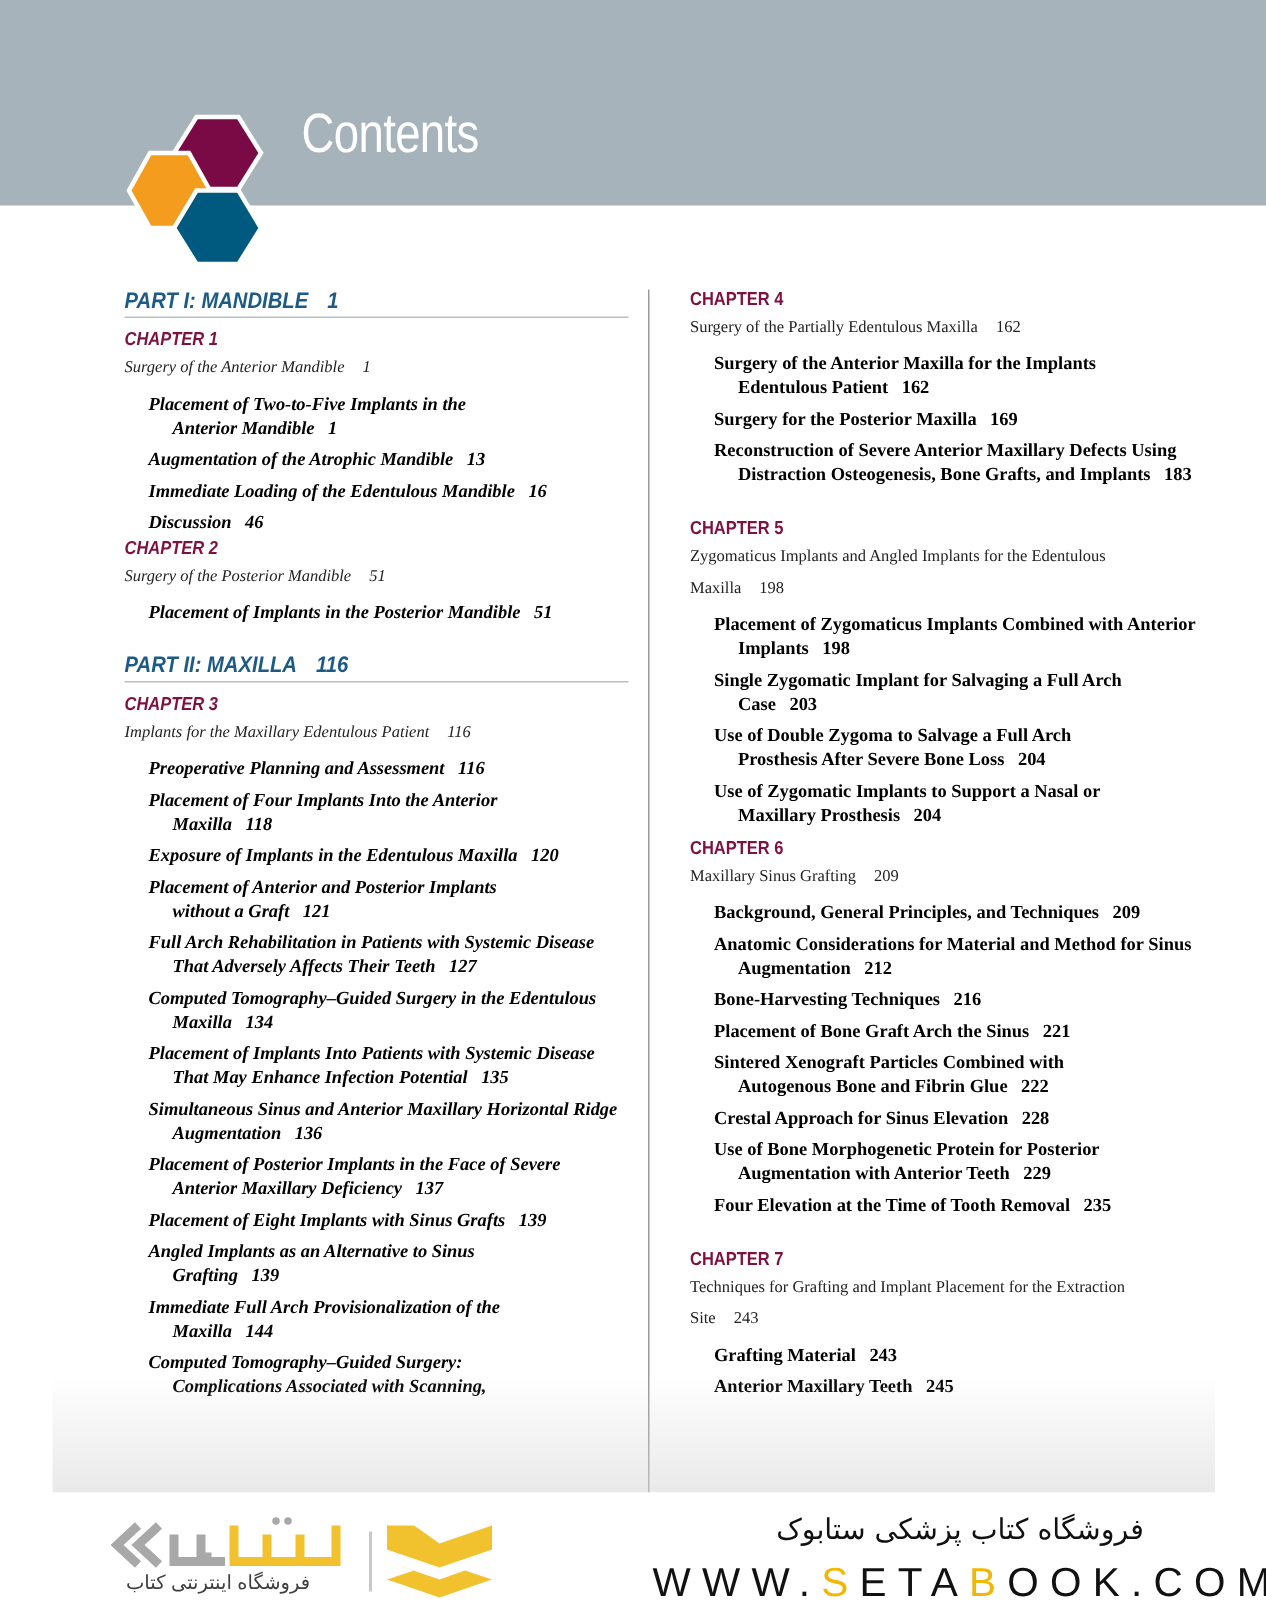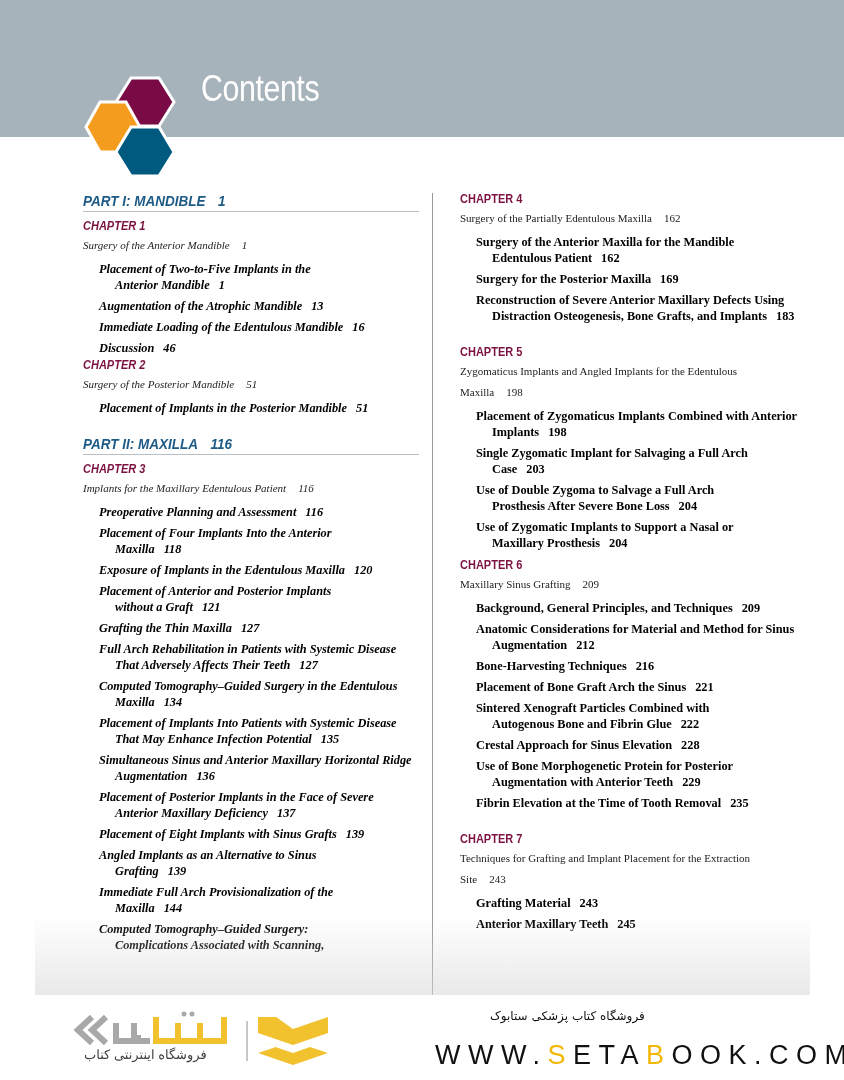--- a/index.html
+++ b/index.html
@@ -63,22 +63,22 @@
 
   .footer { position: absolute; left: 0; top: 995px; width: 844px; height: 85px; background: #fff; }
   .footer-logo-mark { position: absolute; left: 74px; top: 16px; }
   .footer-logo-text {
     position: absolute; left: 84px; top: 52px;
     font-family: Liberation Sans, sans-serif; font-size: 13px; color: #404040; direction: rtl;
   }
   .footer-sep { position: absolute; left: 246px; top: 26px; width: 2px; height: 40px; background: #c8c8c8; }
   .footer-chevron { position: absolute; left: 256px; top: 20px; }
   .footer-fa {
-    position: absolute; left: 490px; top: 14px; width: 300px; text-align: left; direction: rtl;
-    font-family: "DejaVu Sans", sans-serif; font-size: 12px; color: #111;
+    position: absolute; left: 490px; top: 14px; width: 300px; text-align: center; direction: rtl;
+    font-family: "DejaVu Sans", sans-serif; font-size: 19px; color: #111;
   }
   .footer-url {
     position: absolute; left: 435px; top: 45px;
     font-family: "Liberation Sans", "DejaVu Sans", sans-serif;
     font-size: 27px; letter-spacing: 7.5px; color: #111; white-space: nowrap;
   }
   .footer-url .accent { color: #f2b705; }
 </style>
 </head>
 <body>
@@ -129,21 +129,20 @@
       <div class="part-rule"></div>
 
       <div style="margin-top:7px">
         <div class="chapter-label">CHAPTER 3</div>
         <div class="chapter-title" style="width:290px"><span>Implants for the Maxillary Edentulous Patient</span><span class="pg">116</span></div>
         <div class="sections">
           <div class="section"><span>Preoperative Planning and Assessment</span><span class="pg">116</span></div>
           <div class="section" style="width:275px"><span>Placement of Four Implants Into the Anterior Maxilla</span><span class="pg">118</span></div>
           <div class="section"><span>Exposure of Implants in the Edentulous Maxilla</span><span class="pg">120</span></div>
           <div class="section" style="width:225px"><span>Placement of Anterior and Posterior Implants without a Graft</span><span class="pg">121</span></div>
-          <div class="section"><span>Grafting the Thin Maxilla</span><span class="pg">127</span></div>
           <div class="section"><span>Full Arch Rehabilitation in Patients with Systemic Disease That Adversely Affects Their Teeth</span><span class="pg">127</span></div>
           <div class="section" style="width:290px"><span>Computed Tomography–Guided Surgery in the Edentulous Maxilla</span><span class="pg">134</span></div>
           <div class="section"><span>Placement of Implants Into Patients with Systemic Disease That May Enhance Infection Potential</span><span class="pg">135</span></div>
           <div class="section"><span>Simultaneous Sinus and Anterior Maxillary Horizontal Ridge Augmentation</span><span class="pg">136</span></div>
           <div class="section"><span>Placement of Posterior Implants in the Face of Severe Anterior Maxillary Deficiency</span><span class="pg">137</span></div>
           <div class="section"><span>Placement of Eight Implants with Sinus Grafts</span><span class="pg">139</span></div>
           <div class="section" style="width:255px"><span>Angled Implants as an Alternative to Sinus Grafting</span><span class="pg">139</span></div>
           <div class="section" style="width:275px"><span>Immediate Full Arch Provisionalization of the Maxilla</span><span class="pg">144</span></div>
           <div class="section" style="width:260px"><span>Computed Tomography–Guided Surgery: Complications Associated with Scanning,</span><span class="pg"></span></div>
         </div>
@@ -151,21 +150,21 @@
     </div>
   </div>
 
   <div class="col-divider"></div>
 
   <div class="col-right">
     <div>
       <div class="chapter-label">CHAPTER 4</div>
       <div class="chapter-title" style="width:270px"><span>Surgery of the Partially Edentulous Maxilla</span><span class="pg">162</span></div>
       <div class="sections">
-        <div class="section" style="width:295px"><span>Surgery of the Anterior Maxilla for the Mandible Edentulous Patient</span><span class="pg">162</span></div>
+        <div class="section" style="width:295px"><span>Surgery of the Anterior Maxilla for the Implants Edentulous Patient</span><span class="pg">162</span></div>
         <div class="section"><span>Surgery for the Posterior Maxilla</span><span class="pg">169</span></div>
         <div class="section" style="width:310px"><span>Reconstruction of Severe Anterior Maxillary Defects Using Distraction Osteogenesis, Bone Grafts, and Implants</span><span class="pg">183</span></div>
       </div>
     </div>
 
     <div style="margin-top:21px">
       <div class="chapter-label">CHAPTER 5</div>
       <div class="chapter-title" style="width:315px"><span>Zygomaticus Implants and Angled Implants for the Edentulous Maxilla</span><span class="pg">198</span></div>
       <div class="sections">
         <div class="section" style="width:310px"><span>Placement of Zygomaticus Implants Combined with Anterior Implants</span><span class="pg">198</span></div>
@@ -179,21 +178,21 @@
       <div class="chapter-label">CHAPTER 6</div>
       <div class="chapter-title"><span>Maxillary Sinus Grafting</span><span class="pg">209</span></div>
       <div class="sections">
         <div class="section"><span>Background, General Principles, and Techniques</span><span class="pg">209</span></div>
         <div class="section" style="width:320px"><span>Anatomic Considerations for Material and Method for Sinus Augmentation</span><span class="pg">212</span></div>
         <div class="section"><span>Bone-Harvesting Techniques</span><span class="pg">216</span></div>
         <div class="section"><span>Placement of Bone Graft Arch the Sinus</span><span class="pg">221</span></div>
         <div class="section" style="width:270px"><span>Sintered Xenograft Particles Combined with Autogenous Bone and Fibrin Glue</span><span class="pg">222</span></div>
         <div class="section"><span>Crestal Approach for Sinus Elevation</span><span class="pg">228</span></div>
         <div class="section" style="width:300px"><span>Use of Bone Morphogenetic Protein for Posterior Augmentation with Anterior Teeth</span><span class="pg">229</span></div>
-        <div class="section"><span>Fibrin Elevation at the Time of Tooth Removal</span><span class="pg">235</span></div>
+        <div class="section"><span>Four Elevation at the Time of Tooth Removal</span><span class="pg">235</span></div>
       </div>
     </div>
 
     <div style="margin-top:21px">
       <div class="chapter-label">CHAPTER 7</div>
       <div class="chapter-title" style="width:300px"><span>Techniques for Grafting and Implant Placement for the Extraction Site</span><span class="pg">243</span></div>
       <div class="sections">
         <div class="section"><span>Grafting Material</span><span class="pg">243</span></div>
         <div class="section"><span>Anterior Maxillary Teeth</span><span class="pg">245</span></div>
       </div>

